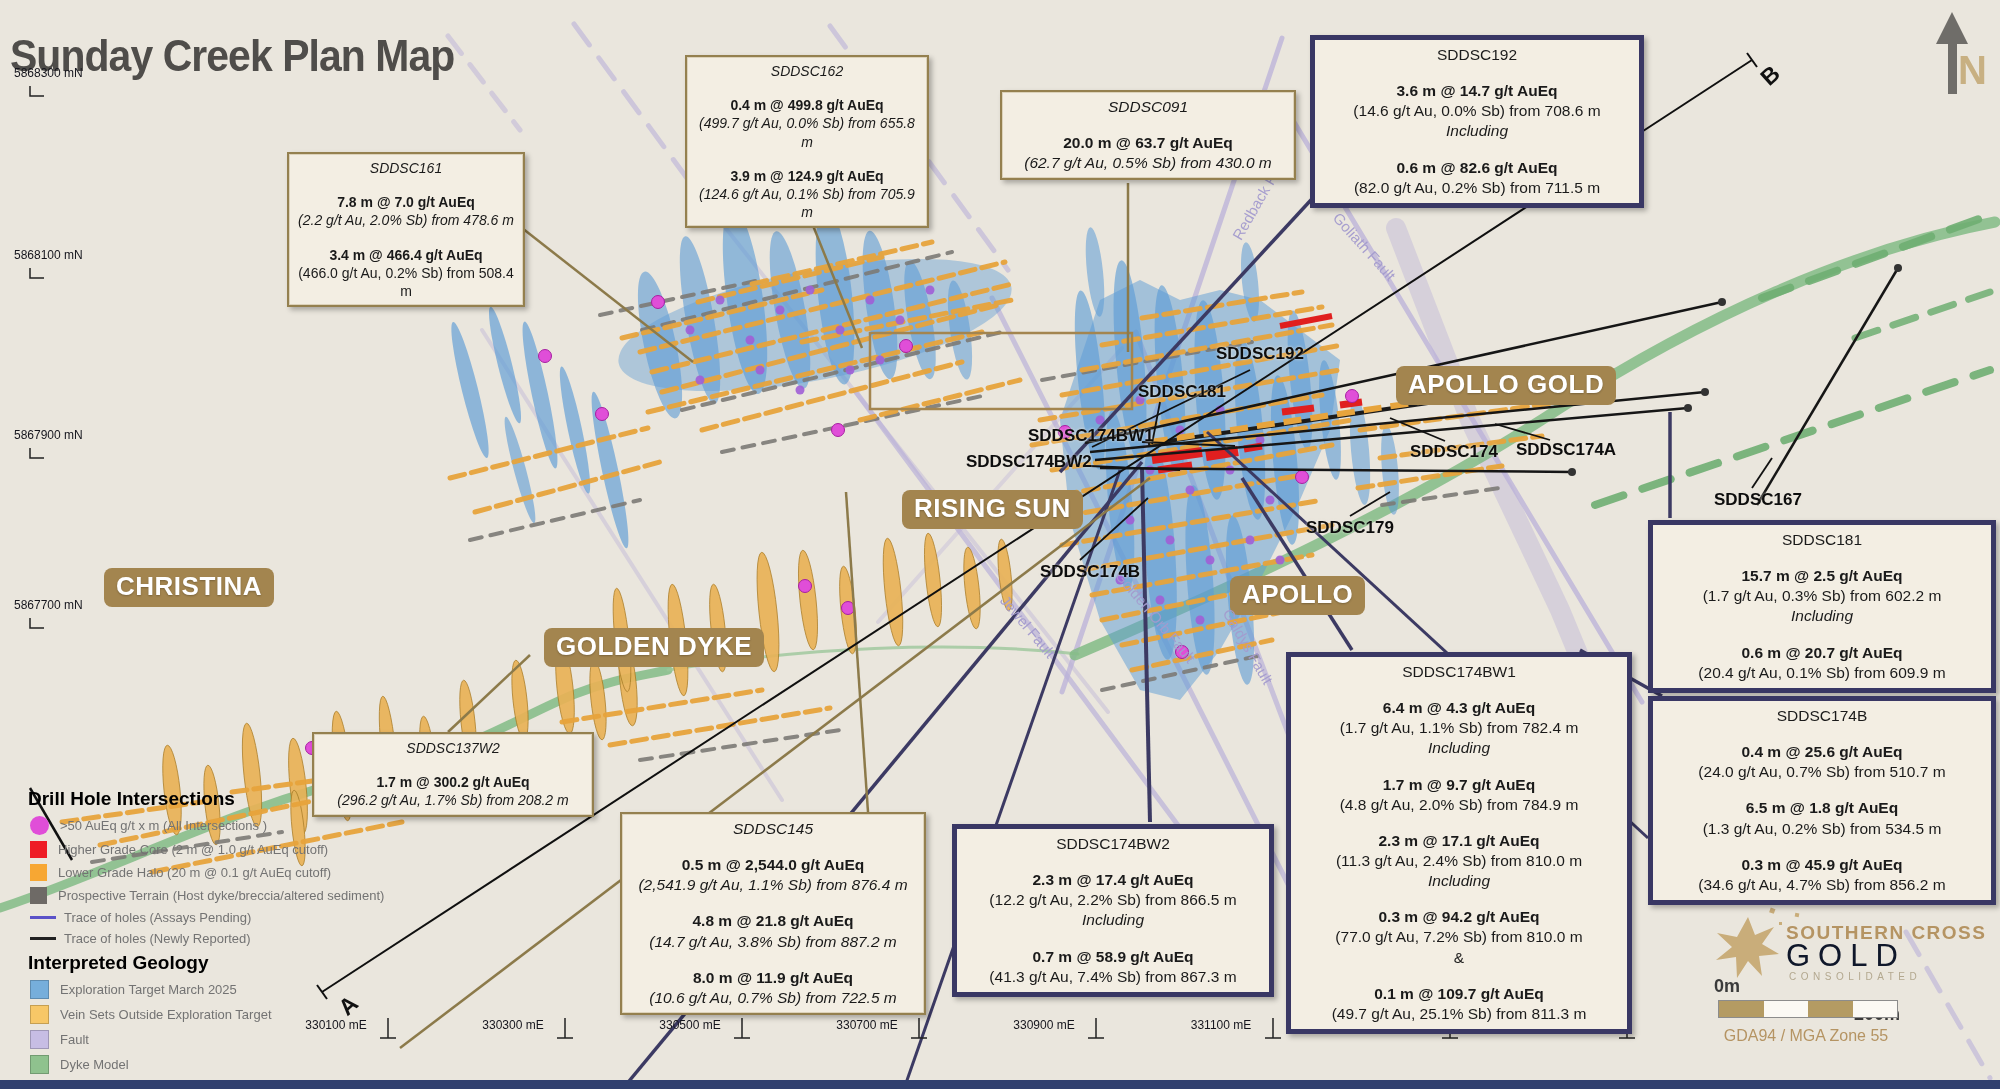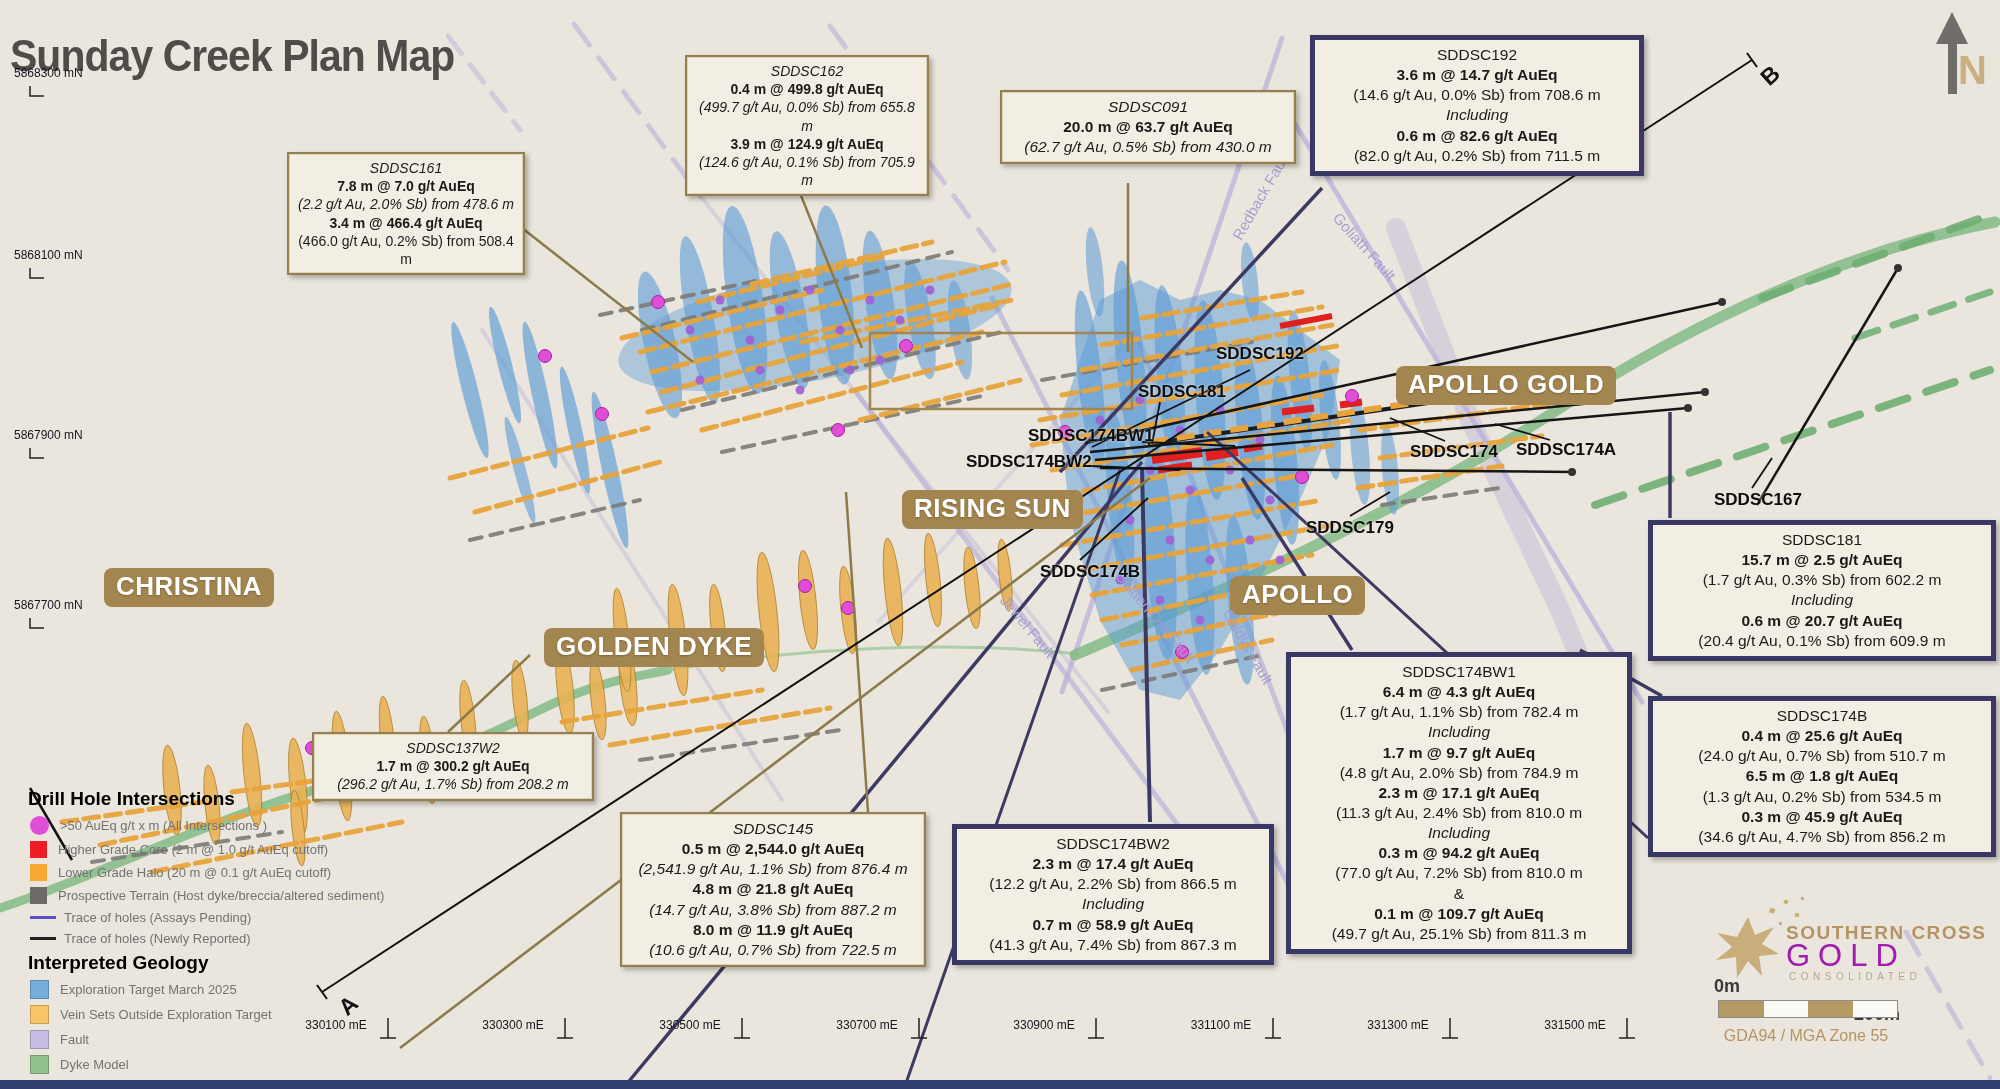--- a/index.html
+++ b/index.html
@@ -27,42 +27,42 @@
   
   .sec{position:absolute;font-size:23px;font-weight:700;color:#111;}
   
   .co{position:absolute;background:#f3eee3;text-align:center;line-height:1.3;font-size:15.5px;
       padding:5px 6px;box-shadow:3px 3px 5px rgba(0,0,0,.28);}
   .co.tan{border:2.5px solid #94804f;box-shadow:inset 0 0 0 1px #dcd2ba,3px 3px 5px rgba(0,0,0,.28);}
   .co.navy{border:5px solid #393764;}
   .co.small{font-size:14px;}
   .co .t{font-style:italic;}
   .co.navy .t{font-style:normal;}
-  .co .b{font-weight:700;}
+  .co .b{font-weight:700;margin-top:16px;}
   .co .i{font-style:italic;}
   .co .gap{}
   
   .legend{position:absolute;left:28px;top:788px;width:460px;}
   .legend h3{margin:0 0 2px;font-size:19px;font-weight:700;color:#000;}
   .lrow{display:flex;align-items:center;margin:6px 0;font-size:13px;color:#737373;white-space:nowrap;}
   .sw{flex:none;width:17px;height:17px;margin:0 11px 0 2px;}
   .sw.dot{width:19px;height:19px;border-radius:50%;background:#e04ed8;}
   .sw.red{background:#ee1c25;}
   .sw.halo{background:#f7a733;}
   .sw.terr{background:#6e6a66;}
   .sw.lblue,.sw.lblack{width:26px;height:0;border-top:3px solid #5b52c8;margin-right:8px;}
   .sw.lblack{border-top-color:#222;}
   .sw.geo{border:1px solid rgba(0,0,0,.2);}
   .sw.expl{background:#76aedb;}
   .sw.vein{background:#f7c767;}
   .sw.fault{background:#c7bde4;}
   .sw.dyke{background:#8fc28e;}
   
   .brand-top{position:absolute;left:1786px;top:922px;font-size:19px;font-weight:700;color:#b59463;letter-spacing:1.5px;}
-  .brand-mid{position:absolute;left:1786px;top:938px;font-size:31px;color:#a21caf;letter-spacing:8px;}
+  .brand-mid{position:absolute;left:1786px;top:938px;font-size:31px;color:#0f172a;letter-spacing:8px;}
   .brand-sub{position:absolute;left:1789px;top:971px;font-size:10px;color:#b3a88f;letter-spacing:4.5px;}
   .scale-0{position:absolute;left:1714px;top:976px;font-size:18px;font-weight:700;color:#3a3a3a;}
   .scale-200{position:absolute;left:1854px;top:976px;font-size:18px;font-weight:700;color:#3a3a3a;margin-top:28px;}
   .scalebar{position:absolute;left:1718px;top:1000px;width:178px;height:16px;border:1px solid #8c8c8c;display:flex;}
   .scalebar span{flex:1;}
   .sb-a{background:#b49b63;} .sb-b{background:#fbf9f4;}
   .datum{position:absolute;left:1700px;top:1027px;width:212px;text-align:center;font-size:16px;color:#b59463;}
 </style>
 </head>
 <body>

